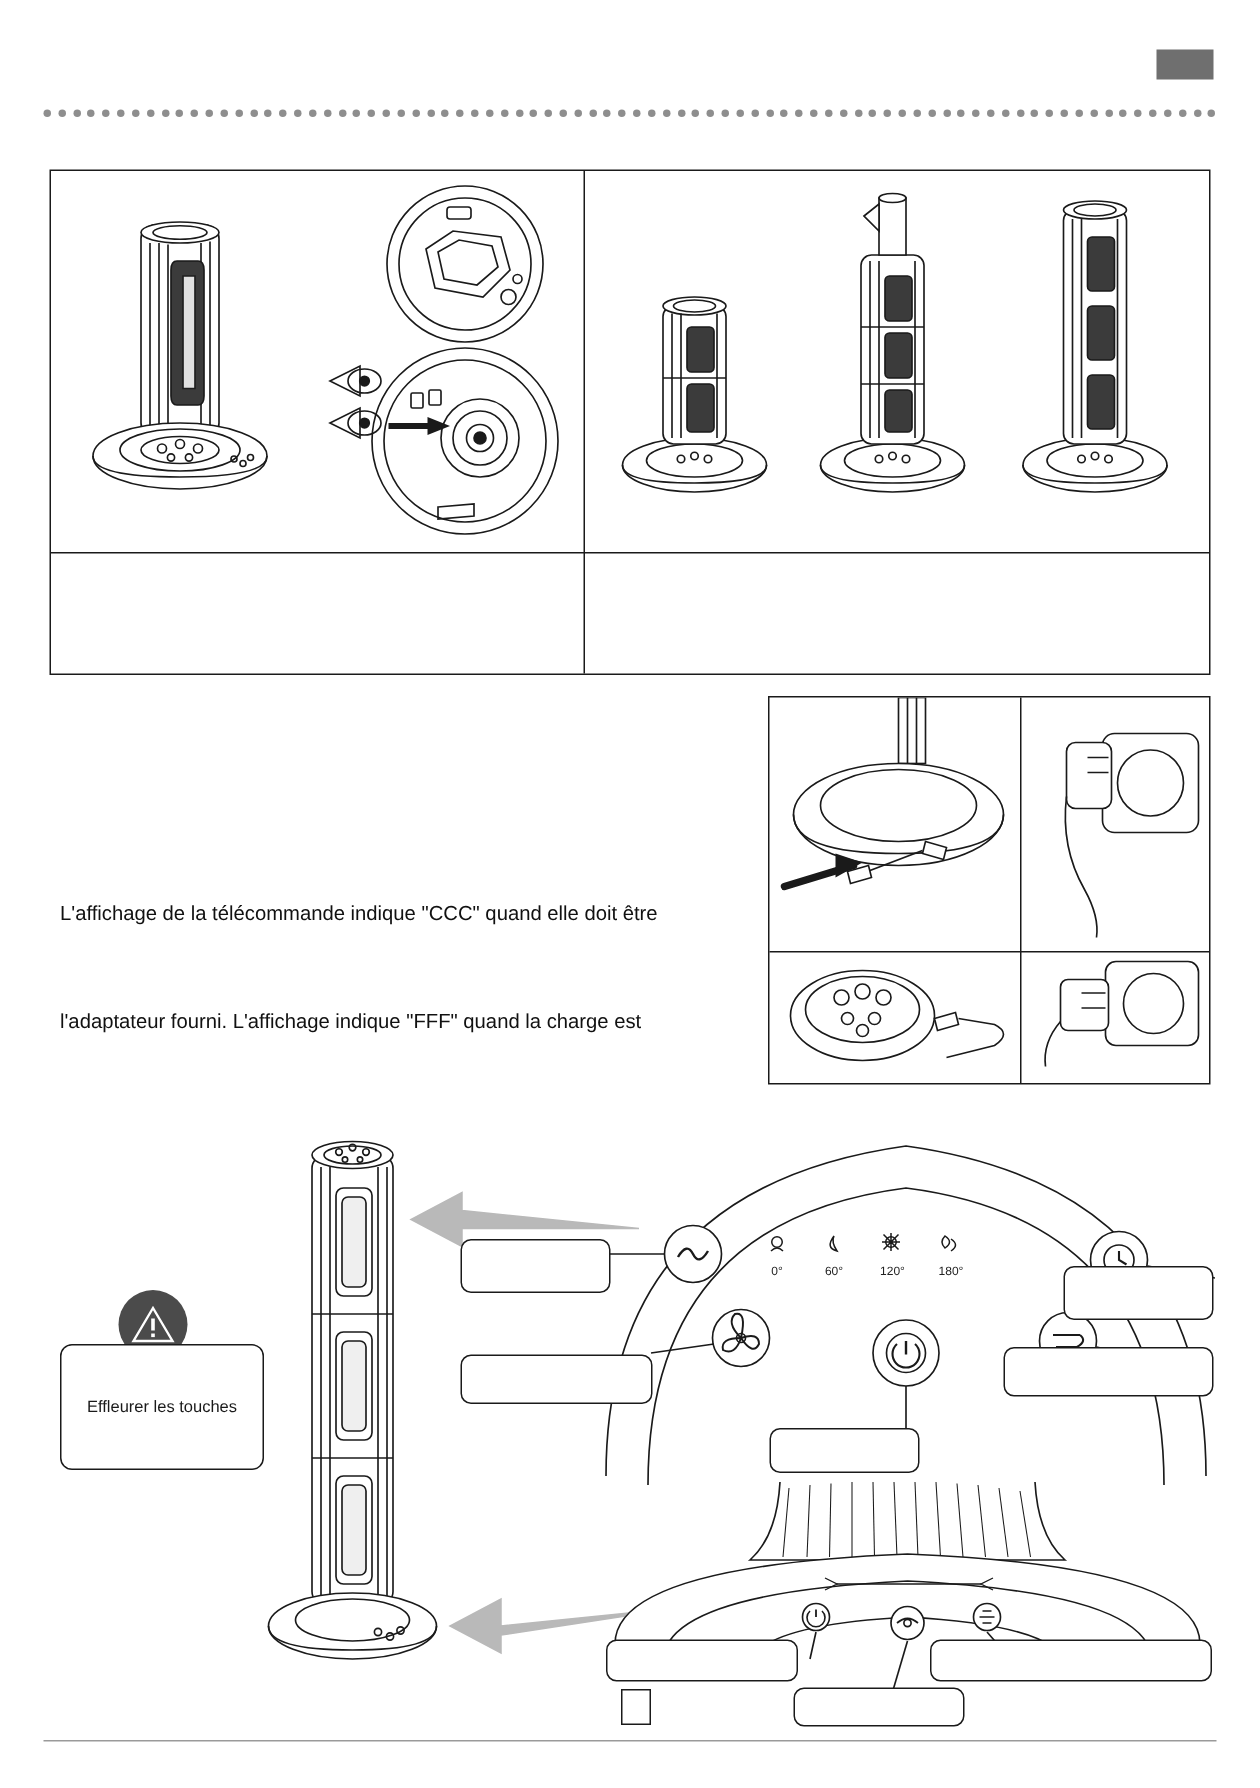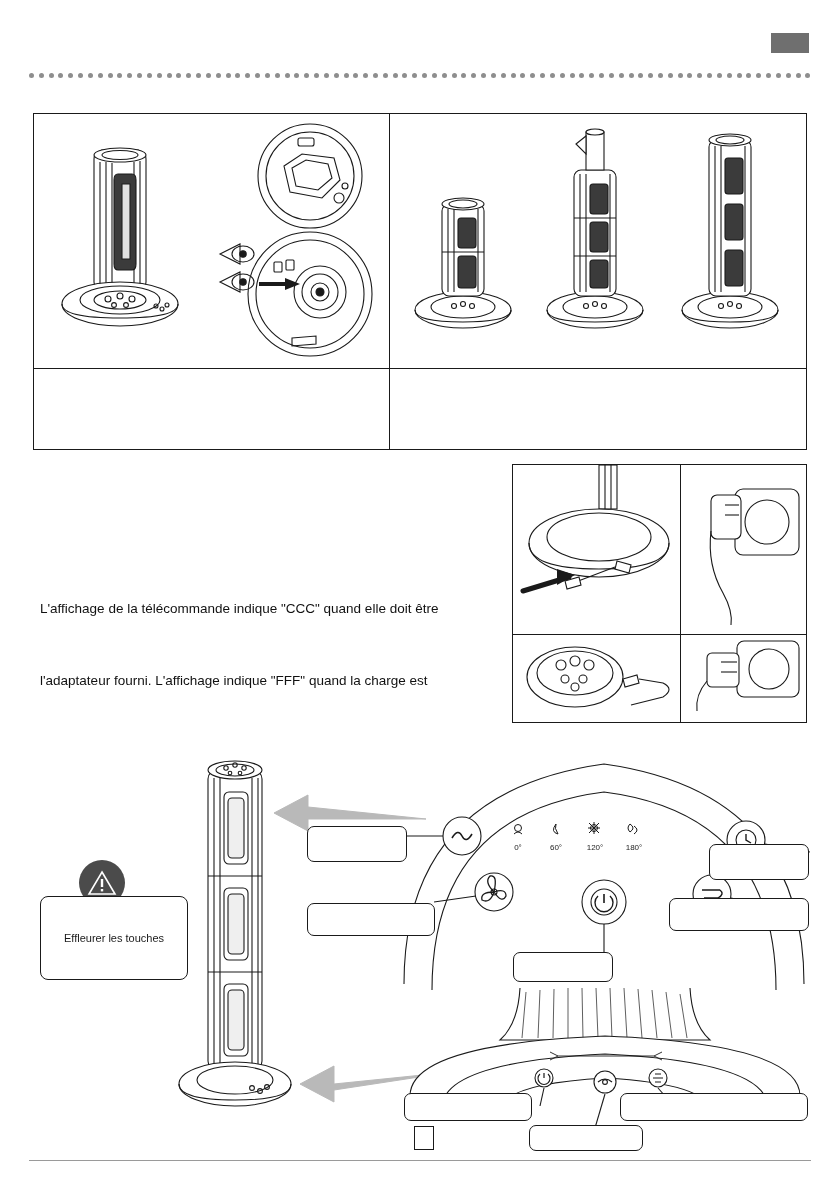--- a/index.html
+++ b/index.html
@@ -131,21 +131,21 @@
     text-align: center;
     padding: 2px 5px;
     line-height: 13px;
   }
 
   
   .warn-box {
     position: absolute;
     left: 40px;
     top: 896px;
-    width: 148px;
+    width: 136px;
     height: 84px;
     border: 1px solid #1a1a1a;
     border-radius: 8px;
     box-sizing: border-box;
     background: #fff;
     display: flex;
     align-items: center;
     justify-content: center;
     text-align: left;
     font-size: 11px;

